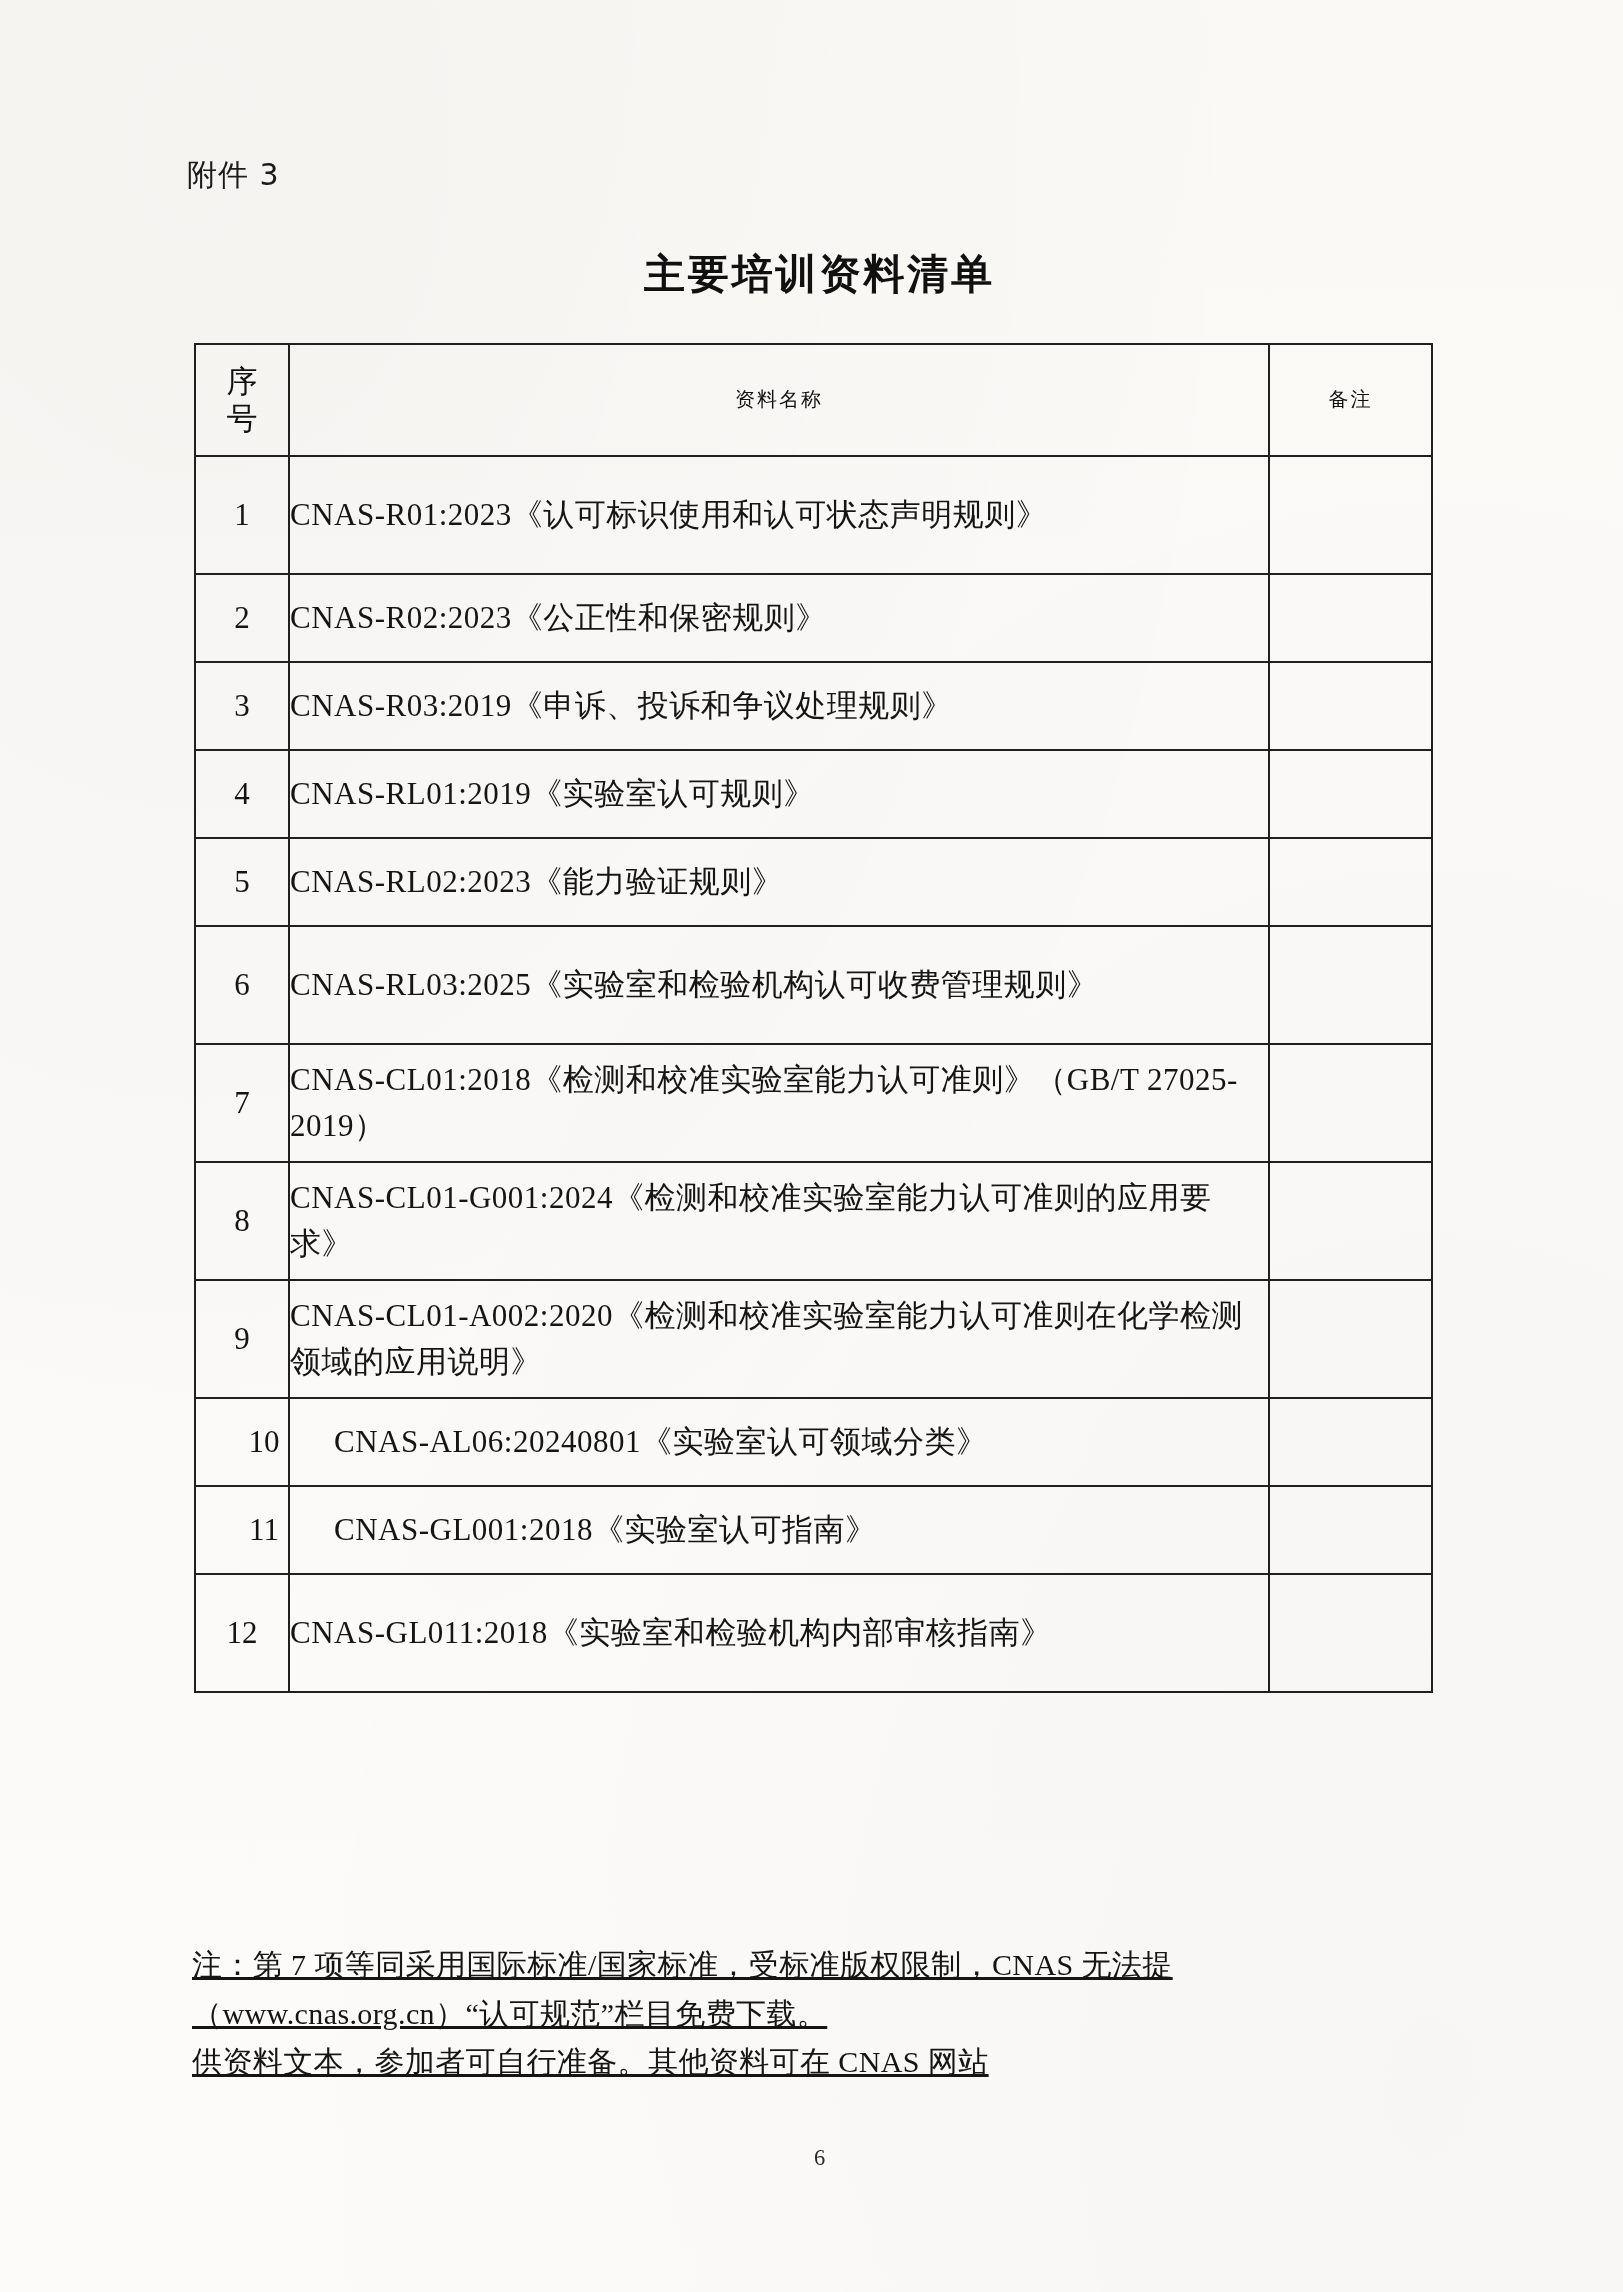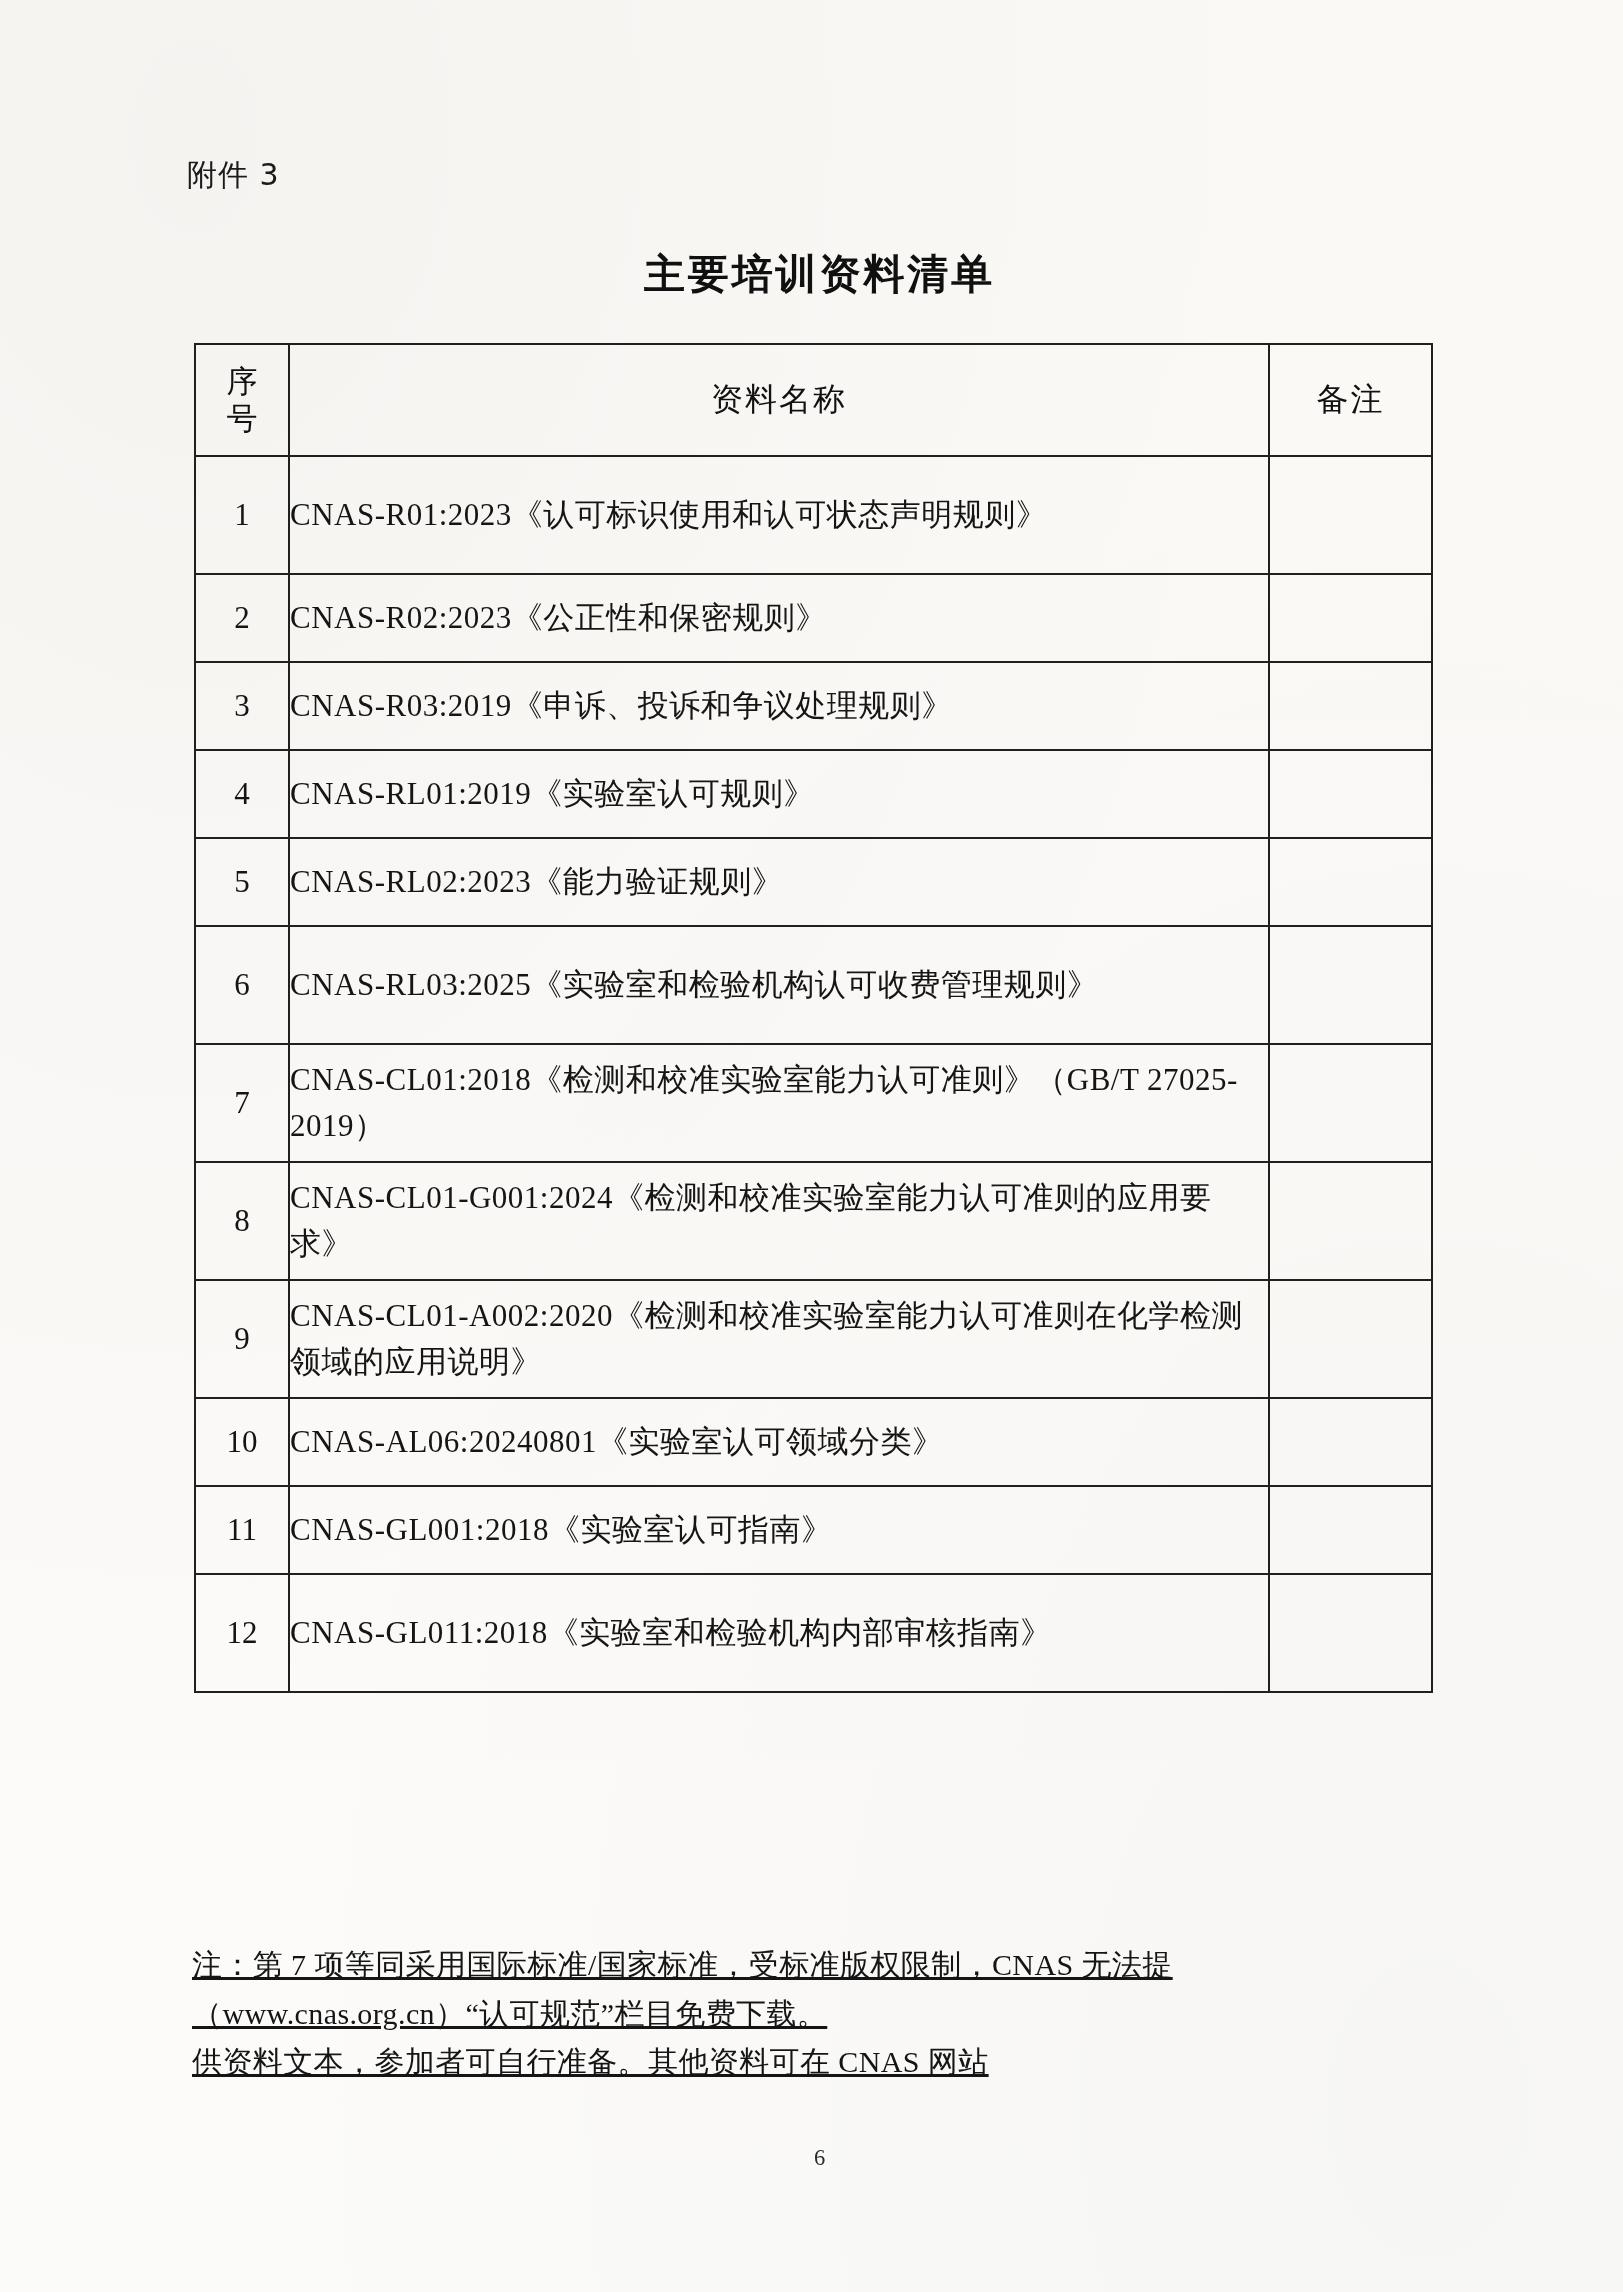--- a/index.html
+++ b/index.html
@@ -77,21 +77,21 @@
     vertical-align: middle;
     font-weight: normal;
   }
   col.c-no { width: 94px; }
   col.c-name { width: 980px; }
   col.c-remark { width: 163px; }
 
   .th-cell {
     text-align: center;
     font-family: "DejaVu Serif", serif;
-    font-size: 32px;
+    font-size: 20px;
     letter-spacing: 2px;
     color: #111;
     height: 110px;
     line-height: 1.18;
   }
   .th-no {
     font-size: 31px;
     letter-spacing: 0px;
   }
   .th-no span { display: block; }
@@ -109,21 +109,21 @@
     line-height: 1.48;
     letter-spacing: 0.5px;
     color: #151515;
     text-align: left;
   }
   .td-remark { }
 
   tr.row-1 td { height: 116px; }
   tr.row-2 td, tr.row-3 td, tr.row-4 td, tr.row-5 td { height: 86px; }
   tr.row-6 td, tr.row-7 td, tr.row-8 td, tr.row-9 td { height: 116px; }
-  tr.row-10 td, tr.row-11 td { height: 86px; }
+  tr.row-10 td, tr.row-11 td { height: 86px; padding-left: 44px; }
   tr.row-12 td, tr.row-13 td { height: 116px; }
 
   .note {
     position: absolute;
     left: 184px;
     top: 1941px;
     width: 1247px;
     font-family: "Liberation Serif", serif;
     font-size: 30px;
     line-height: 1.62;

